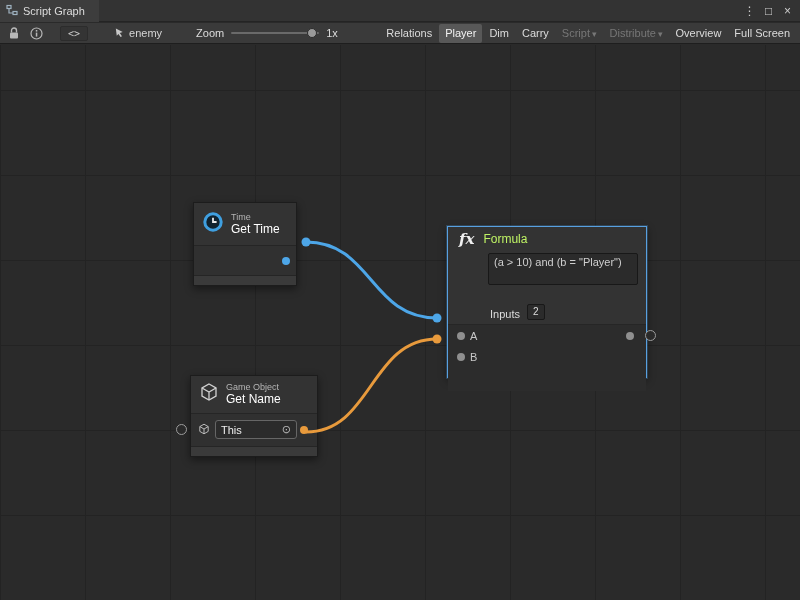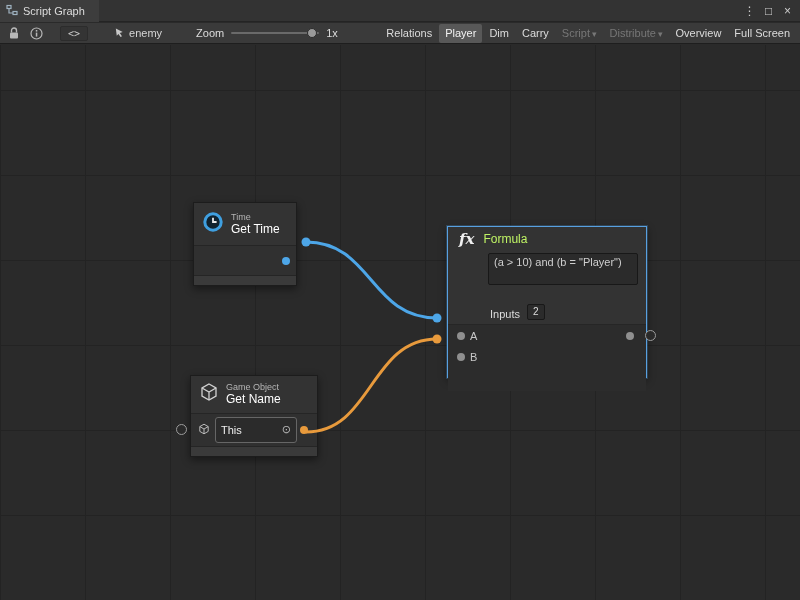--- a/index.html
+++ b/index.html
@@ -60,21 +60,21 @@
     background:#2a2a2a; position:absolute; top:50%; margin-top:-5.5px; }
 
   
   .node-gettime { left:193px; top:202px; width:104px; }
   .node-gettime .n-body { height:30px; }
 
   
   .node-getname { left:190px; top:375px; width:128px; }
   .node-getname .n-head { padding:6px 8px; }
   .node-getname .n-body { height:33px; display:flex; align-items:center; gap:5px; padding:0 20px 0 7px; }
-  .go-field { flex:1; display:flex; align-items:center; gap:4px; height:26px; background:#2b2b2b;
+  .go-field { flex:1; display:flex; align-items:center; gap:4px; height:19px; background:#2b2b2b;
     border:1px solid #666666; border-radius:3px; padding:0 5px; font-size:11px; color:#eeeeee; }
   .go-picker { margin-left:auto; color:#bbbbbb; font-size:11px; }
 
   
   .node-formula { left:447px; top:226px; width:200px; height:152px; border:1px solid #58a0e0;
     box-shadow:0 0 0 1px rgba(85,160,224,.25), 0 3px 8px rgba(0,0,0,.45); }
   .f-head { display:flex; align-items:center; gap:9px; padding:3px 11px; height:24px; }
   .fx-glyph { font-family:"DejaVu Serif", serif; font-style:italic; font-weight:bold;
     font-size:15px; color:#f0f0f0; }
   .f-title { font-size:12px; color:#bef264; }

